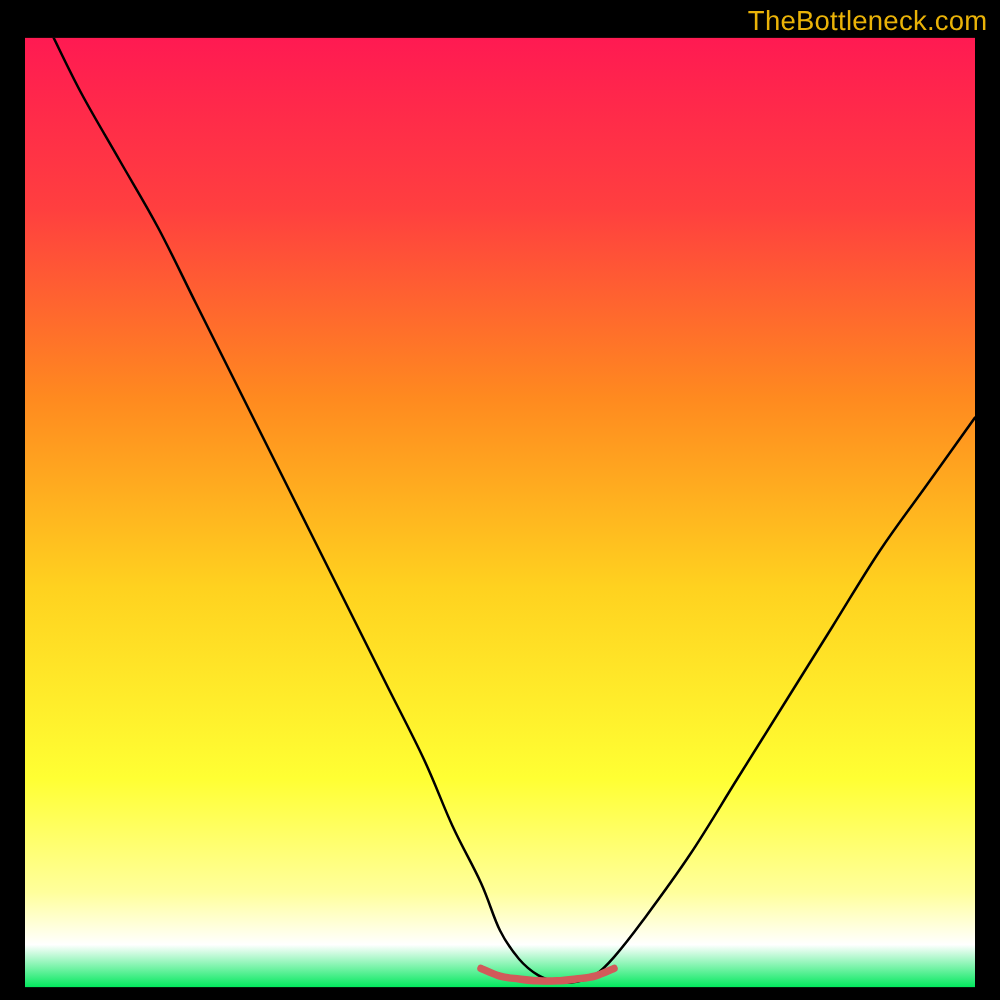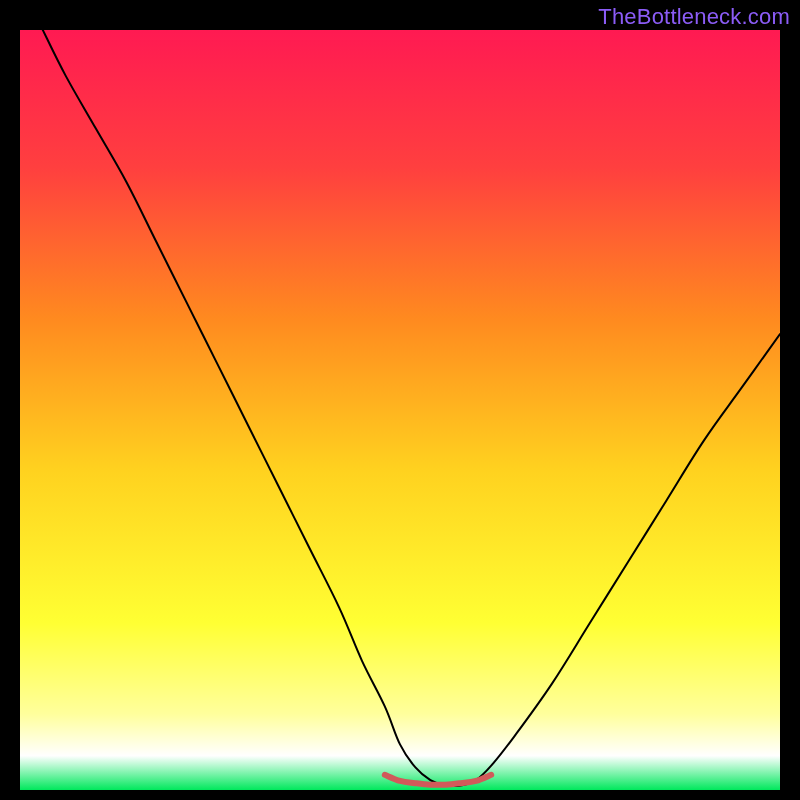--- a/index.html
+++ b/index.html
@@ -16,21 +16,21 @@
     height: 800px;
     background: #000;
   }
   .watermark {
     position: absolute;
     top: 4px;
     right: 10px;
     font-family: Arial, Helvetica, sans-serif;
     font-size: 22px;
     font-weight: 500;
-    color: #8b5cf6;
+    color: #eab308;
     letter-spacing: 0.2px;
     z-index: 20;
   }
   .plot-area {
     position: absolute;
     left: 20px;
     top: 30px;
     width: 760px;
     height: 760px;
     overflow: hidden;

